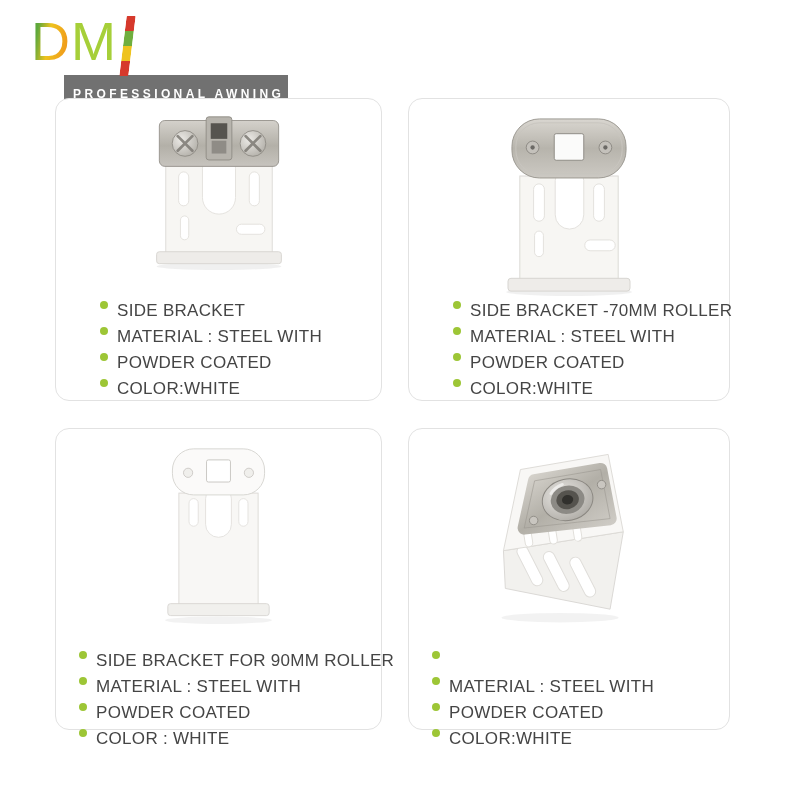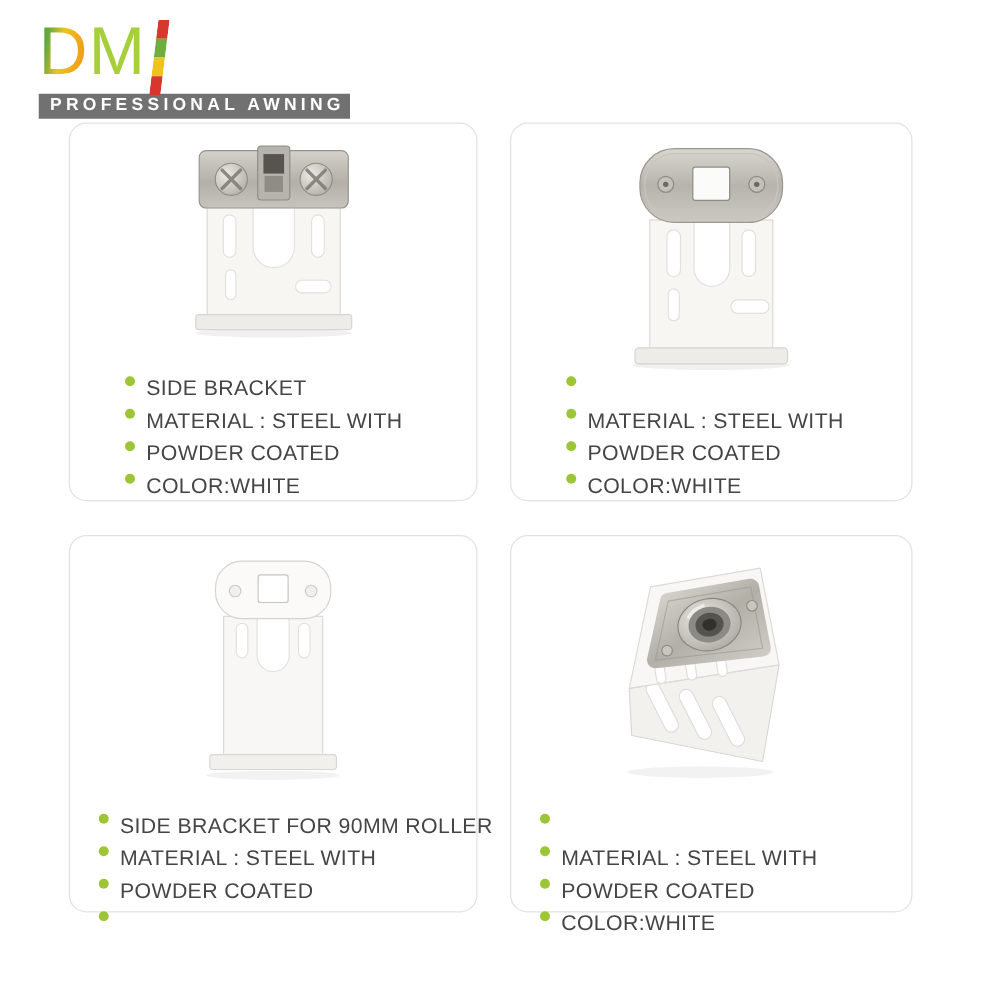--- a/index.html
+++ b/index.html
@@ -21,22 +21,23 @@
     width:9px; height:60px; margin:0 8px 0 6px; margin-bottom:-8px;
     transform:skewX(-7deg); display:flex; flex-direction:column; border-radius:1px; overflow:hidden;
   }
   .logo-bar .seg { flex:1; }
   .seg-red    { background:var(--logo_red); }
   .seg-green  { background:var(--logo_bar_green); }
   .seg-yellow { background:var(--logo_yellow); }
   .logo-awning { font-size:35px; line-height:1; color:var(--logo_green); letter-spacing:1.5px; padding-bottom:1px; }
   .tagline {
     margin-top:7px; display:inline-block; background:var(--tagline_bar_gray);
-    color:#ffffff; font-size:14px; font-weight:bold; letter-spacing:3.4px;
-    padding:0 4px 4px 9px;
+    color:#ffffff; font-size:12px; font-weight:bold; letter-spacing:3.4px;
+    padding:12px 4px 4px 9px;
+    margin-left:33px;
   }
 
   
   .grid {
     position:absolute; left:55px; top:98px;
     display:grid; grid-template-columns:327px 322px; grid-template-rows:303px 302px;
     column-gap:26px; row-gap:27px;
   }
   .card {
     border:1.5px solid var(--card_border); border-radius:14px; background:#fff;
@@ -156,20 +157,21 @@
           </g>
           <g>
             <circle cx="112" cy="33" r="6.5" fill="#c4c1bb" stroke="#8f8c86"></circle>
               <circle cx="112" cy="33" r="2.2" fill="#6b6965"></circle>
           </g>
         </svg>
       </div>
       <ul class="specs">
         <li>
             <span class="dot"></span>
+            <span class="spec-text">SIDE BRACKET -70MM ROLLER</span>
           </li>
         <li>
             <span class="dot"></span>
             <span class="spec-text">MATERIAL : STEEL WITH</span>
           </li>
         <li>
             <span class="dot"></span>
             <span class="spec-text">POWDER COATED</span>
           </li>
         <li>
@@ -202,20 +204,21 @@
         <li>
             <span class="dot"></span>
             <span class="spec-text">MATERIAL : STEEL WITH</span>
           </li>
         <li>
             <span class="dot"></span>
             <span class="spec-text">POWDER COATED</span>
           </li>
         <li>
             <span class="dot"></span>
+            <span class="spec-text">COLOR : WHITE</span>
           </li>
       </ul>
     </section>
 
     <section class="card c4">
       <div class="photo">
         <svg width="189" height="184" viewBox="0 0 200 195">
           <defs>
             <linearGradient id="m4" x1="0" y1="0" x2="1" y2="1">
               <stop offset="0" stop-color="#dcd9d3"></stop>

